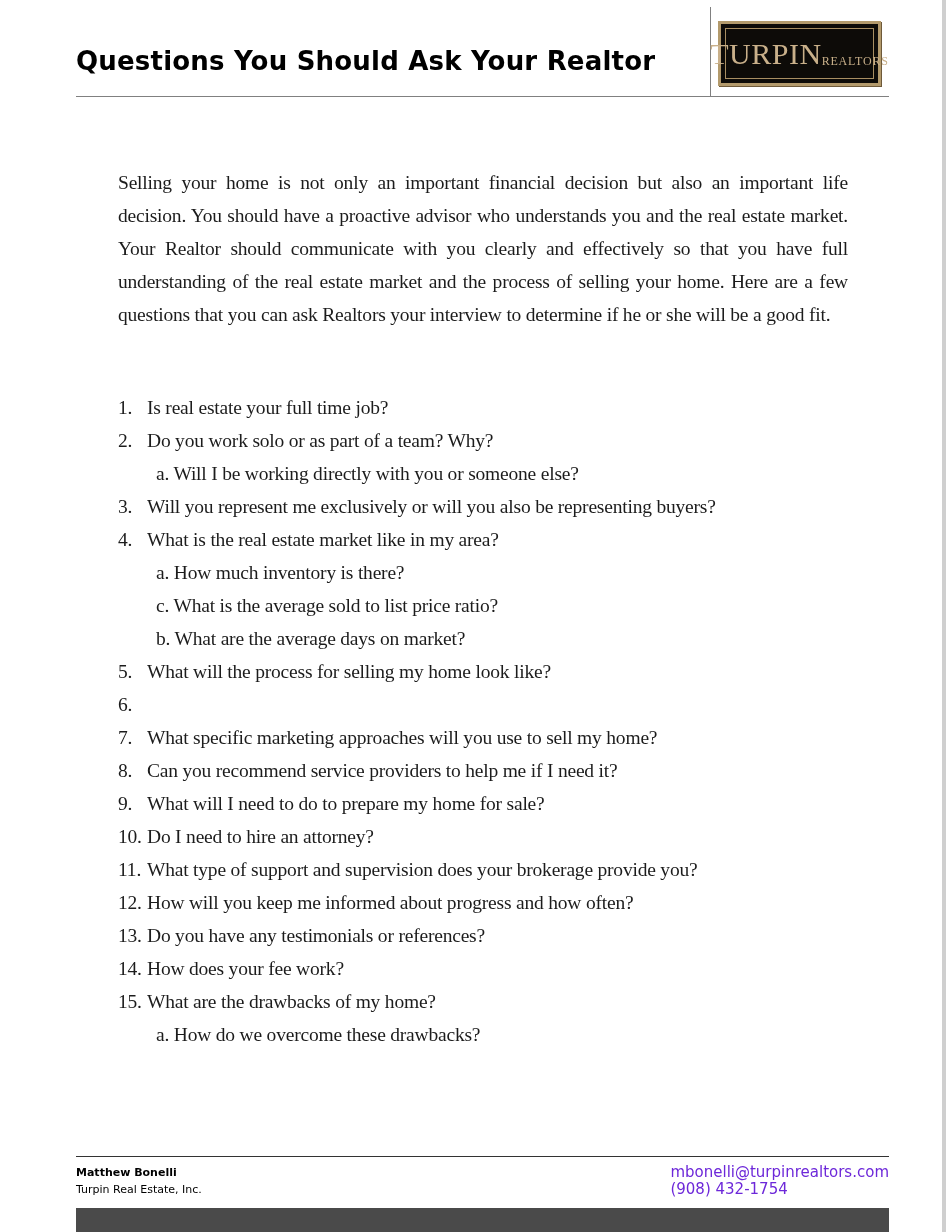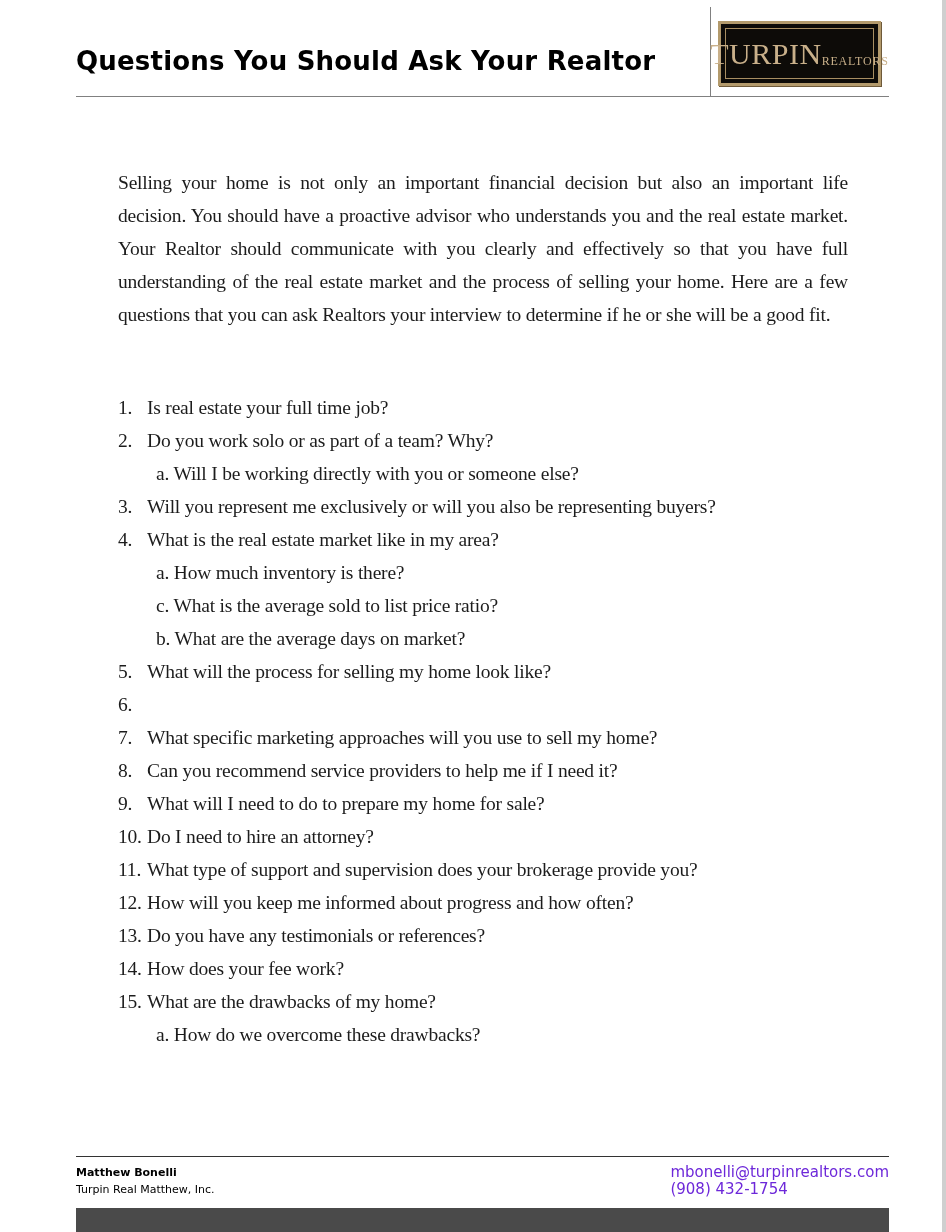--- a/index.html
+++ b/index.html
@@ -151,20 +151,20 @@
     </div>
     <div class="q-row q-sub">
       <span>a. How do we overcome these drawbacks?</span>
     </div>
   </div>
 
 <footer>
   <div class="footer-rule"></div>
   <div class="footer-left">
     <div class="footer-name">Matthew Bonelli</div>
-    <div>Turpin Real Matthew, Inc.</div>
+    <div>Turpin Real Estate, Inc.</div>
   </div>
   <div class="footer-right">
     <div>mbonelli@turpinrealtors.com</div>
     <div>(908) 432-1754</div>
   </div>
   <div class="footer-bar"></div>
 </footer>
 
 </body></html>

